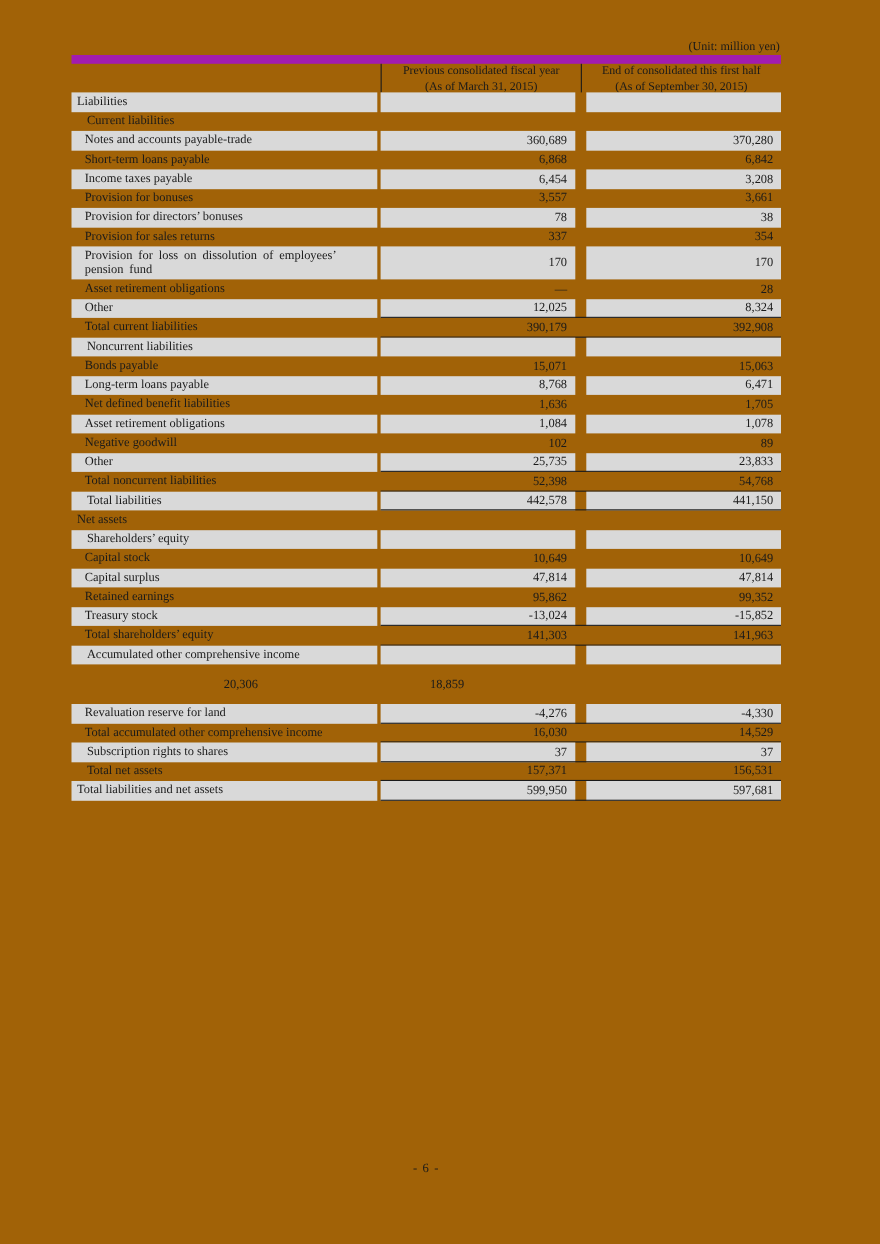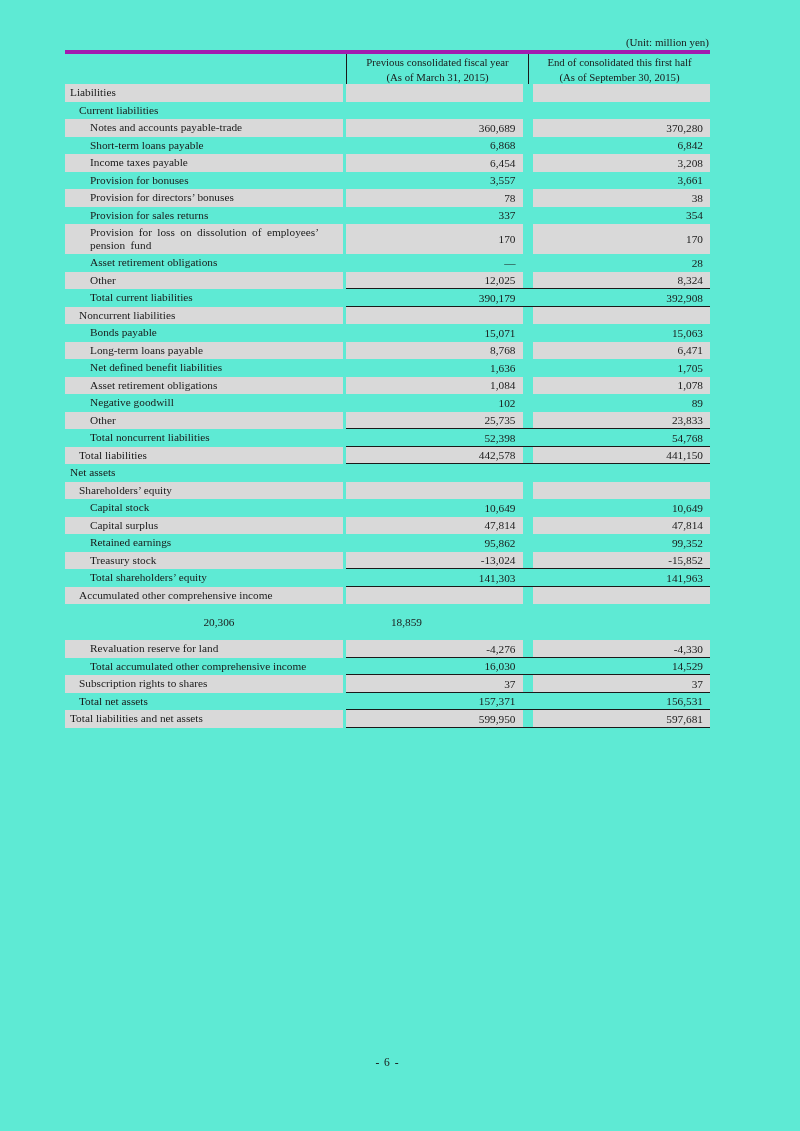--- a/index.html
+++ b/index.html
@@ -1,34 +1,34 @@
 <!DOCTYPE html>
 <html><head>
 <meta charset="utf-8">
 <style>
   * { margin:0; padding:0; box-sizing:border-box; }
   html,body { background:#ffffff; }
   .page {
     position:relative;
     width:800px; height:1131px;
-    background:#5eead4;
+    background:#a16207;
     font-family:"Liberation Serif","DejaVu Serif",serif;
     color:#1a1a1a;
     overflow:hidden;
   }
   .sheet { position:absolute; left:65px; top:35px; width:645px; }
   .unit-note {
     text-align:right;
     font-size:11px;
     height:15px;
     line-height:14px;
     padding-right:1px;
   }
   .thead {
-    border-top:4px solid #a21caf;
+    border-top:8px solid #a21caf;
     display:flex;
     height:34px;
   }
   .hspacer { width:281px; }
   .hcol {
     width:182px;
     border-left:1px solid #1a1a1a;
     display:flex; flex-direction:column;
     align-items:center; justify-content:center;
     text-align:center;
@@ -39,21 +39,21 @@
   .row { display:flex; height:17.5px; }
   .lbl {
     width:278px; margin-right:3px;
     display:flex; align-items:center;
     font-size:11.3px;
     white-space:pre-line;
     line-height:13px;
   }
   .ind0 .lbl { padding-left:5px; }
   .ind1 .lbl { padding-left:14px; }
-  .ind2 .lbl { padding-left:25px; }
+  .ind2 .lbl { padding-left:12px; }
   .vals { display:flex; width:364px; position:relative; }
   .v {
     display:flex; align-items:center; justify-content:flex-end;
     font-size:11.3px;
     padding-right:7px;
   }
   .v1 { width:180px; margin-right:10px; }
   .v2 { width:181px; }
   .shaded .lbl, .shaded .v { background:#d9d9d9; }
   .vals.rb::after {

